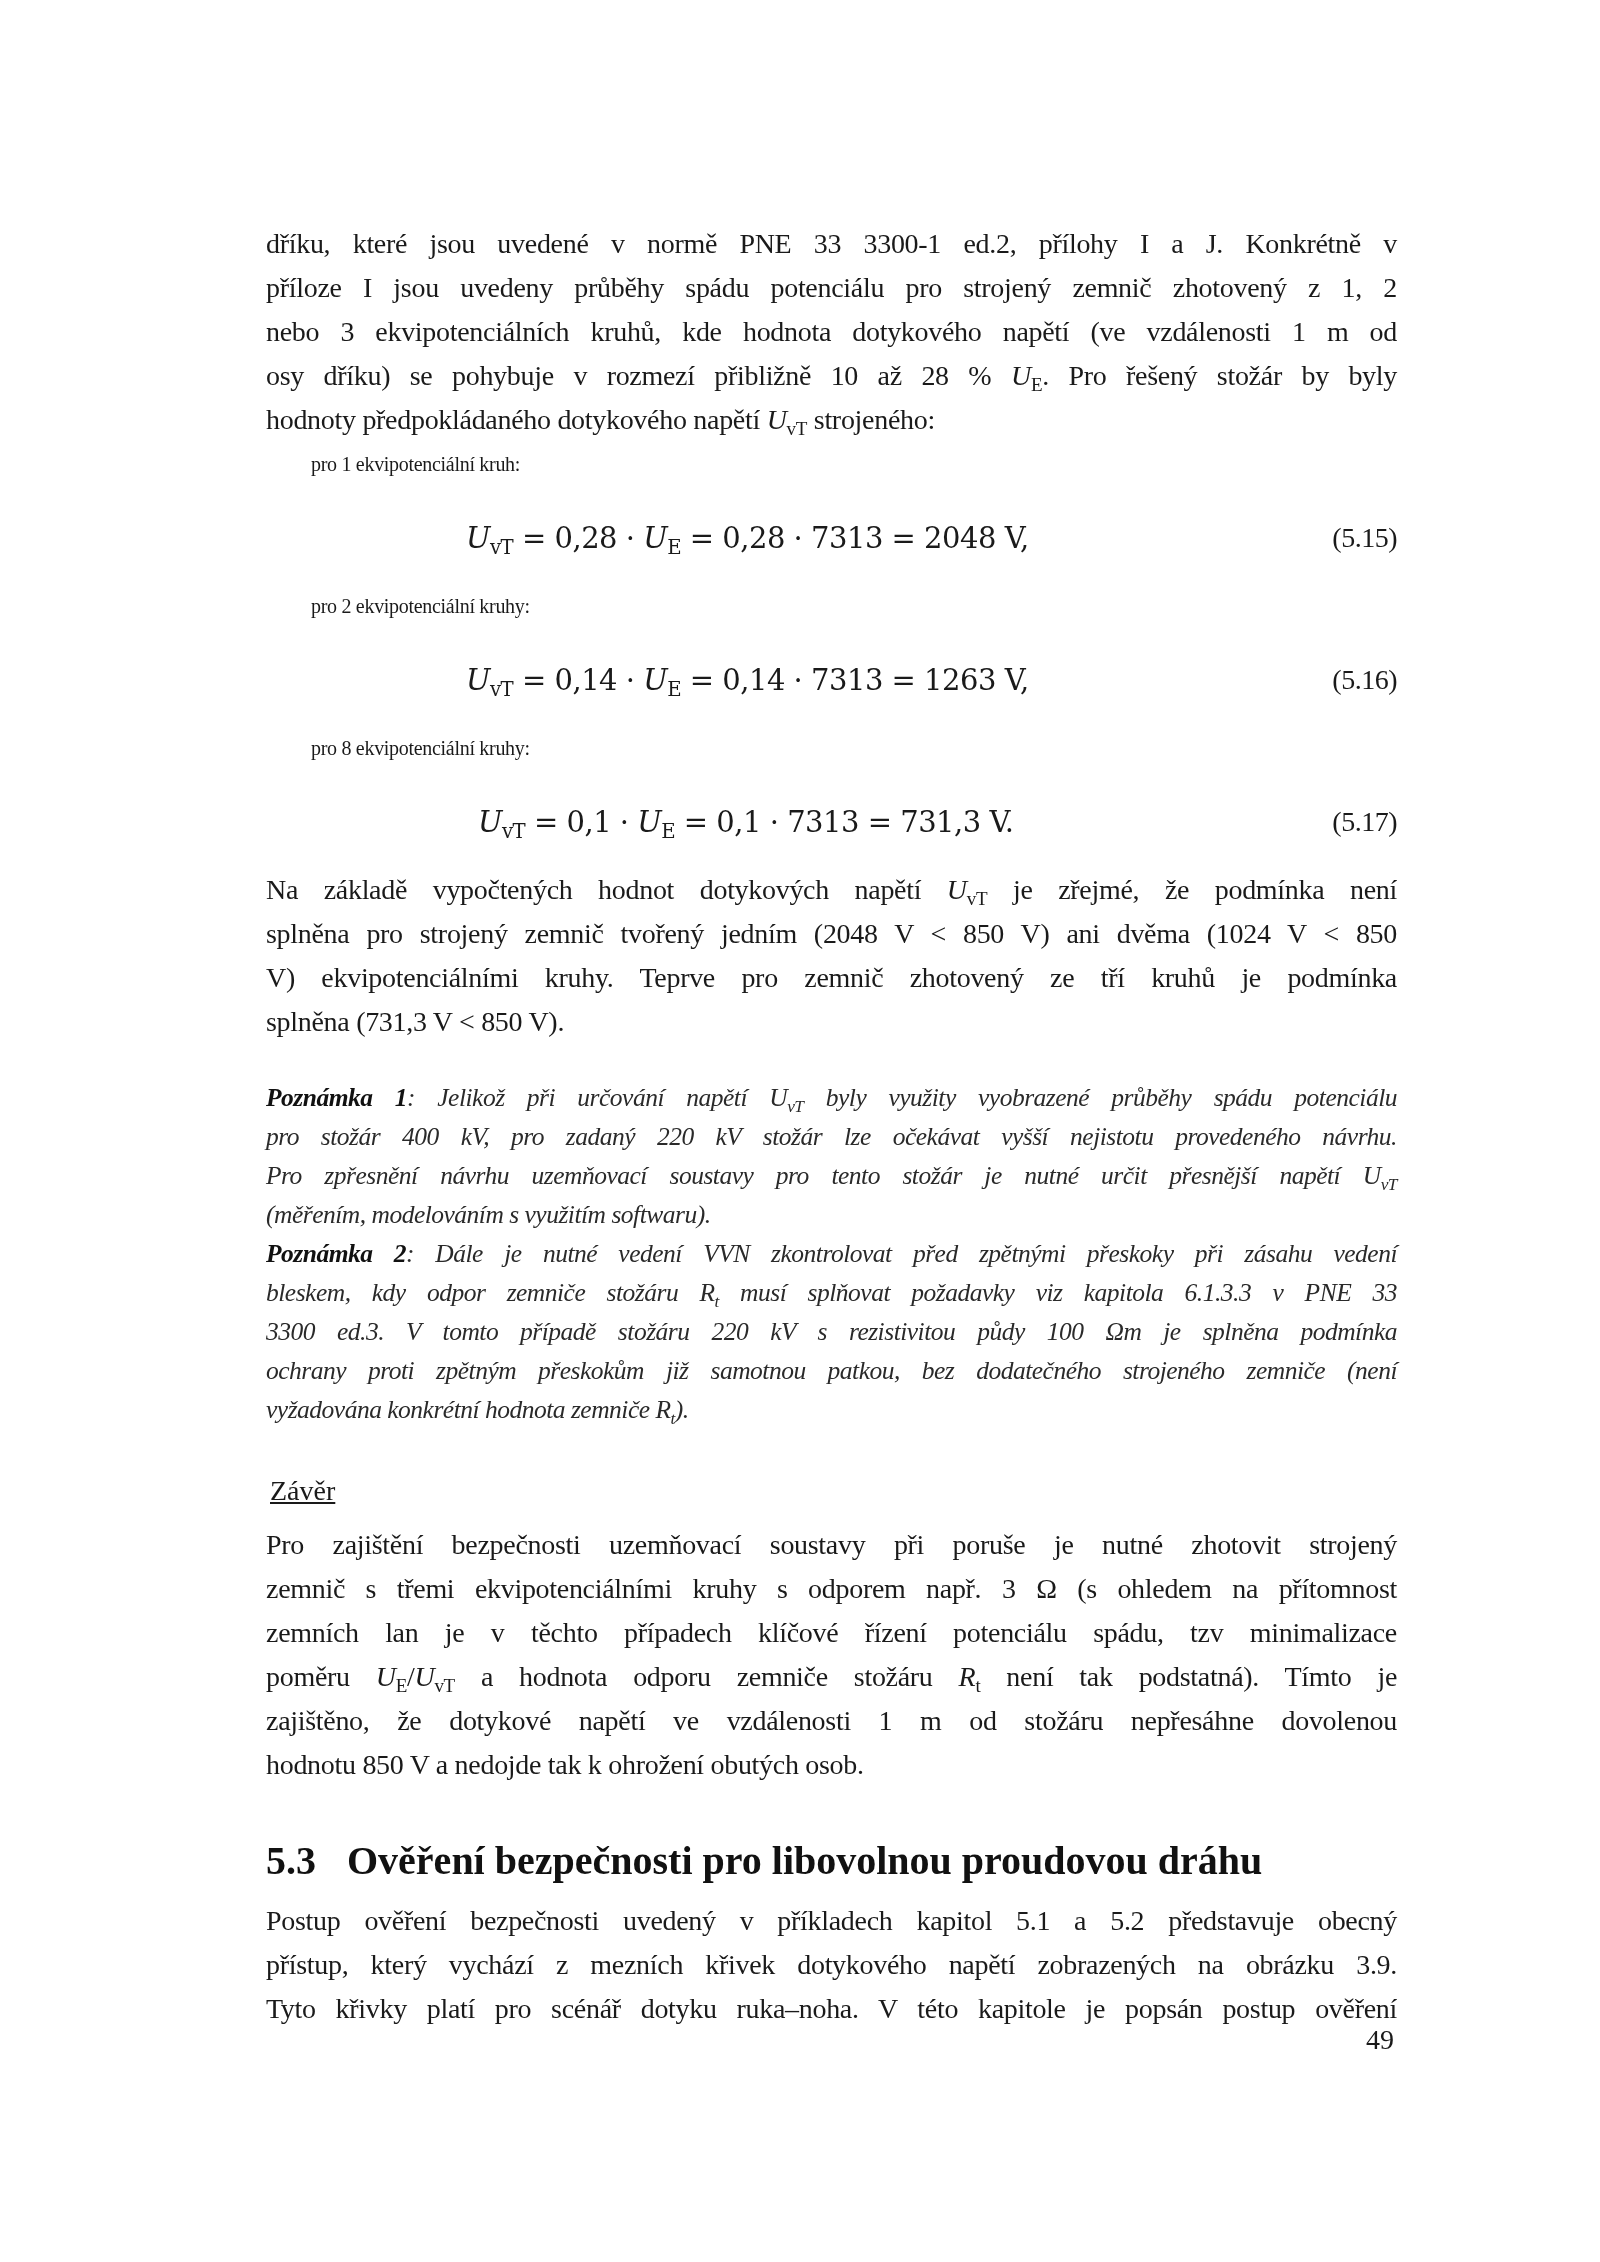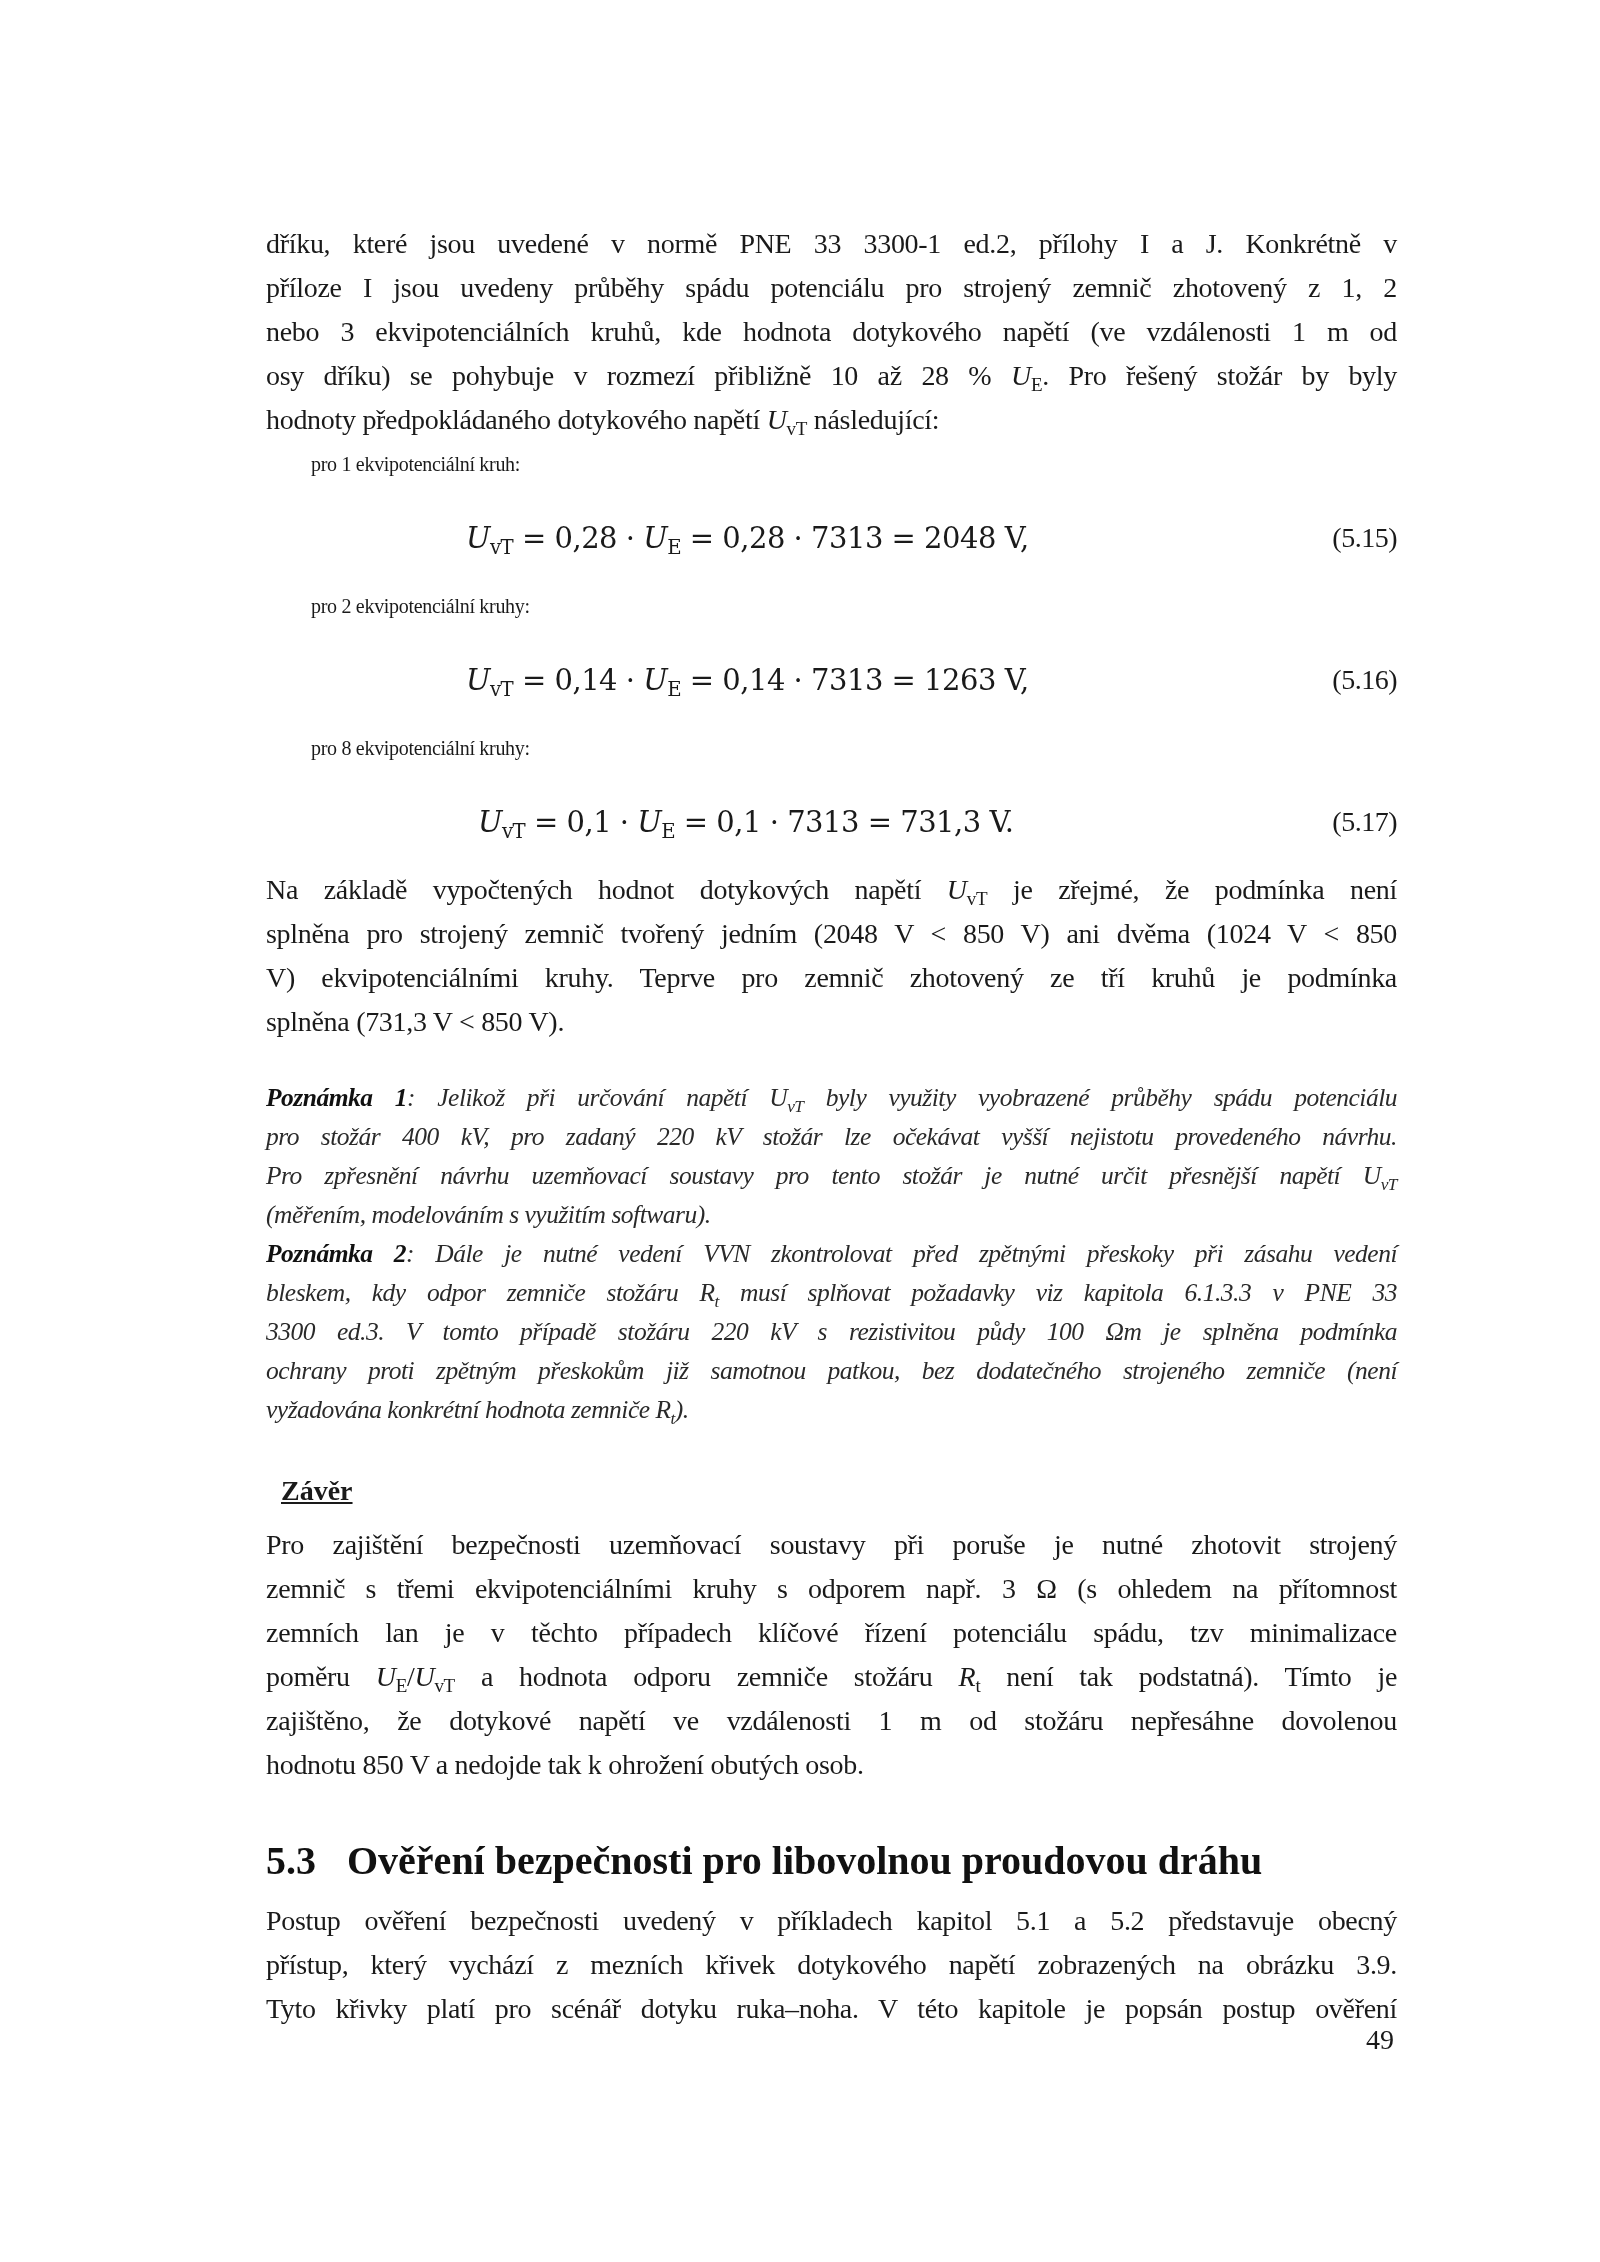--- a/index.html
+++ b/index.html
@@ -22,36 +22,36 @@
     }
     .eq .expr { position: absolute; left: 200px; white-space: nowrap; }
     .eq .expr.e3 { left: 212px; }
     .eq .num { position: absolute; right: 0; font-family: "Liberation Serif", serif; font-size: 28px; }
     i.v { font-style: italic; }
     sub { font-size: 68%; vertical-align: -6px; line-height: 0; }
     .notes { margin-top: 34px; font-style: italic; font-size: 25.5px; line-height: 39px; color: #2a2a2a; letter-spacing: -0.5px; }
     .notes .ln { display: block; text-align: justify; text-align-last: justify; }
     .notes .ln.last { text-align-last: left; }
     .notes b { font-weight: bold; color: #111; }
-    .concl-title { font-size: 28px; font-weight: bold; text-decoration: underline; margin: 40px 0 10px 15px; line-height: 44px; }
+    .concl-title { font-size: 28px; font-weight: normal; text-decoration: underline; margin: 40px 0 10px 4px; line-height: 44px; }
     .section-title { font-size: 40px; font-weight: bold; margin: 46px 0 10px 0; line-height: 56px; color: #111; }
     .section-title .sn { margin-right: 31px; }
     .page-number { position: absolute; left: 1366px; top: 2024px; font-size: 28px; text-align: center; }
   </style>
 </head>
 <body>
 
 <div class="page">
 
   <p class="p">
     <span class="ln">dříku, které jsou uvedené v normě PNE 33 3300-1 ed.2, přílohy I a J. Konkrétně v</span>
     <span class="ln">příloze I jsou uvedeny průběhy spádu potenciálu pro strojený zemnič zhotovený z 1, 2</span>
     <span class="ln">nebo 3 ekvipotenciálních kruhů, kde hodnota dotykového napětí (ve vzdálenosti 1 m od</span>
     <span class="ln"><span>osy dříku) se pohybuje v rozmezí přibližně 10 až 28 % </span><i class="v">U</i><sub>E</sub><span>. Pro řešený stožár by byly</span></span>
-    <span class="ln last"><span>hodnoty předpokládaného dotykového napětí </span><i class="v">U</i><sub>vT</sub><span> následující:</span></span>
+    <span class="ln last"><span>hodnoty předpokládaného dotykového napětí </span><i class="v">U</i><sub>vT</sub><span> strojeného:</span></span>
   </p>
 
   <p class="indent">pro 1 ekvipotenciální kruh:</p>
   <div class="eq">
     <span class="expr"><i class="v">U</i><sub>vT</sub> = <span>0,28</span> · <i class="v">U</i><sub>E</sub> = <span>0,28</span> · <span>7313</span> = <span>2048 V</span><span>,</span></span>
     <span class="num">(5.15)</span>
   </div>
 
   <p class="indent">pro 2 ekvipotenciální kruhy:</p>
   <div class="eq">

